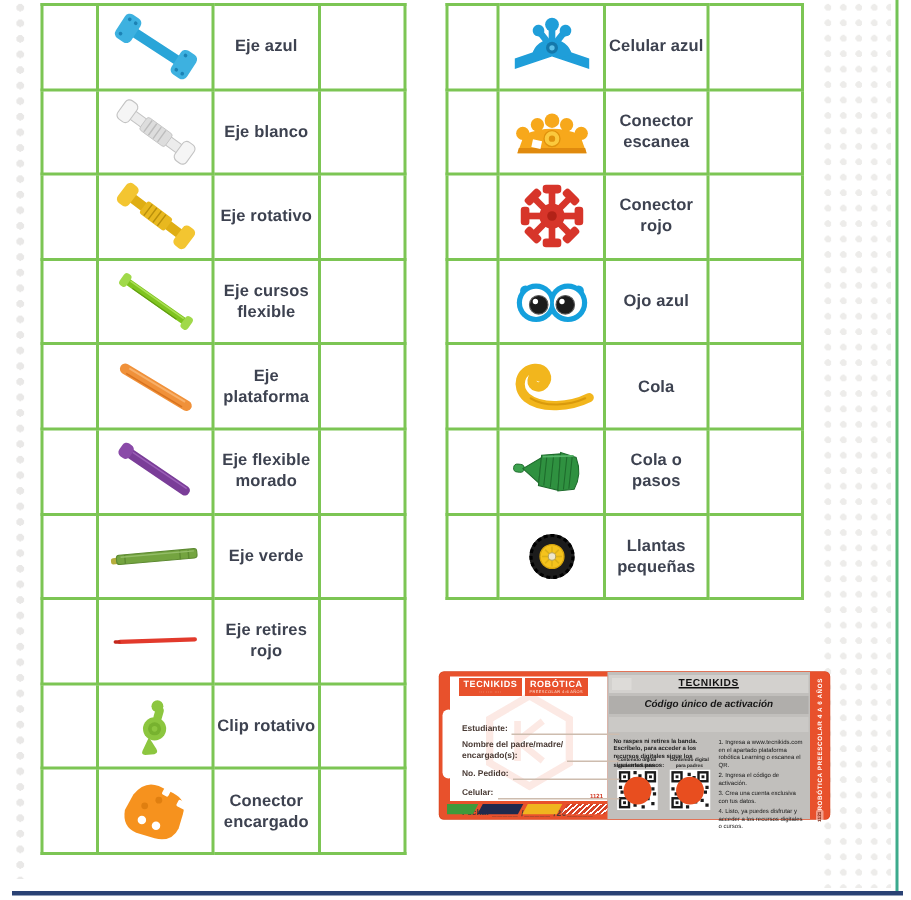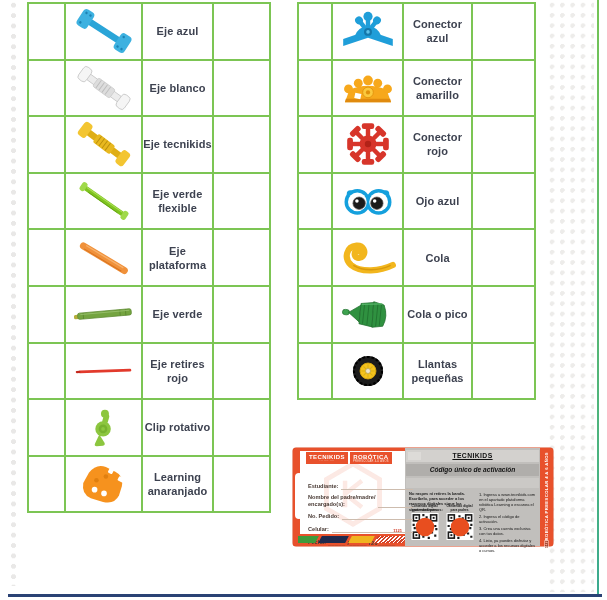--- a/index.html
+++ b/index.html
@@ -150,51 +150,65 @@
       <svg width="66" height="50" viewBox="0 0 70 50">
             <g transform="rotate(37 35 25)">
               <rect x="8" y="21.5" width="54" height="7" rx="2.5" fill="#dfae14"></rect>
               <rect x="5" y="16.5" width="10" height="17" rx="3.5" fill="#f3c531"></rect>
               <rect x="55" y="16.5" width="10" height="17" rx="3.5" fill="#f3c531"></rect>
               <rect x="24" y="19.5" width="22" height="11" rx="2" fill="#e8b81f"></rect>
               <path d="M28 20v10M32 20v10M36 20v10M40 20v10" stroke="#b98f0b" stroke-width="1"></path>
             </g>
           </svg>
     </td>
-    <td class="lbl">Eje tecnikids</td>
+    <td class="lbl">Eje rotativo</td>
     <td></td>
   </tr>
   <tr>
     <td></td>
     <td class="img">
       <svg width="66" height="50" viewBox="0 0 70 50">
             <g transform="rotate(35 35 25)">
               <rect x="8" y="22.5" width="54" height="5" rx="2.5" fill="#7fc41f"></rect>
               <rect x="5.5" y="20" width="6" height="10" rx="2.5" fill="#a0d94a"></rect>
               <rect x="58.5" y="20" width="6" height="10" rx="2.5" fill="#a0d94a"></rect>
               <path d="M12 23.6h46" stroke="#aade55" stroke-width="1.1"></path>
               <path d="M16 27h38" stroke="#5f9a12" stroke-width="0.8"></path>
             </g>
           </svg>
     </td>
-    <td class="lbl">Eje verde flexible</td>
+    <td class="lbl">Eje cursos flexible</td>
     <td></td>
   </tr>
   <tr>
     <td></td>
     <td class="img">
       <svg width="66" height="50" viewBox="0 0 70 50">
             <g transform="rotate(31 35 25)">
               <rect x="6" y="21.5" width="58" height="7.5" rx="3.7" fill="#f0913a"></rect>
               <path d="M12 23.4h46" stroke="#f7b06a" stroke-width="1.4"></path>
               <path d="M12 27.6h46" stroke="#d9731f" stroke-width="1"></path>
             </g>
           </svg>
     </td>
     <td class="lbl">Eje plataforma</td>
+    <td></td>
+  </tr>
+  <tr>
+    <td></td>
+    <td class="img">
+      <svg width="66" height="50" viewBox="0 0 70 50">
+            <g transform="rotate(34 35 25)">
+              <rect x="7" y="21.5" width="56" height="7" rx="3" fill="#7a3d98"></rect>
+              <rect x="5" y="19.5" width="9" height="11" rx="3.5" fill="#8a4aa8"></rect>
+              <path d="M14 23.2h46" stroke="#9a5fb6" stroke-width="1.1"></path>
+            </g>
+          </svg>
+    </td>
+    <td class="lbl">Eje flexible morado</td>
     <td></td>
   </tr>
   <tr>
     <td></td>
     <td class="img">
       <svg width="66" height="50" viewBox="0 0 70 50">
             <g transform="rotate(-5 35 25)">
               <rect x="3" y="23.5" width="6" height="4.5" rx="1.5" fill="#b5ae3c"></rect>
               <rect x="7" y="21.8" width="57" height="6.6" rx="2" fill="#74a440" stroke="#5d8a31" stroke-width="0.8"></rect>
               <path d="M13 22v6.4M52 22v6.4M58 22v6.4" stroke="#5d8a31" stroke-width="1"></path>
@@ -241,21 +255,21 @@
       <svg width="66" height="50" viewBox="0 0 70 50">
             <path d="M19,13 Q27,3 37,7 L47,12 Q57,17 54,27 L51,37 Q46,47 34,44 L21,40 Q11,36 13,24 Z" fill="#f6921e"></path>
             <rect x="41" y="5" width="5" height="9" rx="1" fill="#fff" transform="rotate(28 43 9)"></rect>
             <rect x="50" y="18" width="9" height="5" rx="1" fill="#fff" transform="rotate(28 54 20)"></rect>
             <circle cx="25" cy="31" r="3" fill="#fff"></circle>
             <circle cx="35" cy="35" r="3" fill="#fff"></circle>
             <circle cx="27" cy="21" r="2.4" fill="#e07f10"></circle>
             <circle cx="37" cy="17" r="2.4" fill="#e07f10"></circle>
           </svg>
     </td>
-    <td class="lbl">Learning anaranjado</td>
+    <td class="lbl">Conector encargado</td>
     <td></td>
   </tr>
 </tbody>
   </table>
 
 <table class="parts" id="tableR">
   <colgroup>
       <col style="width:34px">
       <col style="width:71px">
       <col style="width:69px">
@@ -277,42 +291,42 @@
               </g>
               <g transform="rotate(38 35 26)">
                 <rect x="32.5" y="8" width="5" height="12"></rect>
                 <circle cx="35" cy="9.5" r="4.4"></circle>
               </g>
             </g>
             <circle cx="35" cy="26" r="4.5" fill="#1478ab"></circle>
             <circle cx="35" cy="26" r="2" fill="#5cc0e8"></circle>
           </svg>
     </td>
-    <td class="lbl">Conector azul</td>
+    <td class="lbl">Celular azul</td>
     <td></td>
   </tr>
   <tr>
     <td></td>
     <td class="img">
       <svg width="62" height="50" viewBox="0 0 70 50">
             <g fill="#f7a81b">
               <path d="M9,41 L61,41 L56,27 Q35,18 14,27 Z"></path>
               <circle cx="13" cy="26" r="5"></circle>
               <circle cx="24" cy="19.5" r="5"></circle>
               <circle cx="35" cy="16.5" r="5.5"></circle>
               <circle cx="46" cy="19.5" r="5"></circle>
               <circle cx="57" cy="26" r="5"></circle>
             </g>
             <path d="M9,41 L61,41 L60,37 L10,37 Z" fill="#e08a0e"></path>
             <circle cx="35" cy="30" r="6" fill="#fbc93d" stroke="#e0920c" stroke-width="1"></circle>
             <circle cx="35" cy="30" r="2.4" fill="#e0920c"></circle>
             <rect x="20" y="31" width="7" height="6" fill="#fff" transform="rotate(12 23 34)"></rect>
           </svg>
     </td>
-    <td class="lbl">Conector amarillo</td>
+    <td class="lbl">Conector escanea</td>
     <td></td>
   </tr>
   <tr>
     <td></td>
     <td class="img">
       <svg width="62" height="50" viewBox="0 0 70 50">
             <g fill="#d7352a">
               <circle cx="35" cy="25" r="9.5"></circle>
               <g transform="rotate(0 35 25)">
                 <rect x="32.5" y="4" width="5" height="13"></rect>
@@ -390,21 +404,21 @@
             <g transform="rotate(6 35 25)">
               <rect x="6" y="22.5" width="8" height="6" rx="3" fill="#3da24e" stroke="#1e6b2c" stroke-width="0.7"></rect>
               <path d="M13,25.5 L26,16 L26,35 Z" fill="#2f9140" stroke="#1e6b2c" stroke-width="0.8"></path>
               <path d="M26,14 L40,11.5 L41,39 L26,37 Z" fill="#2f9140" stroke="#1e6b2c" stroke-width="0.8"></path>
               <path d="M40,10.5 L52,13 Q58,25 53,37 L41,39.5 Z" fill="#2f9140" stroke="#1e6b2c" stroke-width="0.8"></path>
               <path d="M30 13.5v23M35 12.8v24.5M45 12v26M49 13v24" stroke="#1e6b2c" stroke-width="0.8"></path>
               <path d="M27 15 L50 12" stroke="#56b468" stroke-width="1.4"></path>
             </g>
           </svg>
     </td>
-    <td class="lbl">Cola o pico</td>
+    <td class="lbl">Cola o pasos</td>
     <td></td>
   </tr>
   <tr>
     <td></td>
     <td class="img">
       <svg width="62" height="50" viewBox="0 0 70 50">
             <circle cx="35" cy="25" r="17" fill="#1c1c1c"></circle>
             <circle cx="35" cy="25" r="15.8" fill="none" stroke="#000" stroke-width="2.4" stroke-dasharray="3 2.2"></circle>
             <circle cx="35" cy="25" r="9" fill="#f5c31d" stroke="#d7a50e" stroke-width="1"></circle>
             <path d="M35 17.5v15M27.5 25h15M29.8 19.8l10.4 10.4M40.2 19.8L29.8 30.2" stroke="#dcb117" stroke-width="1.2"></path>

